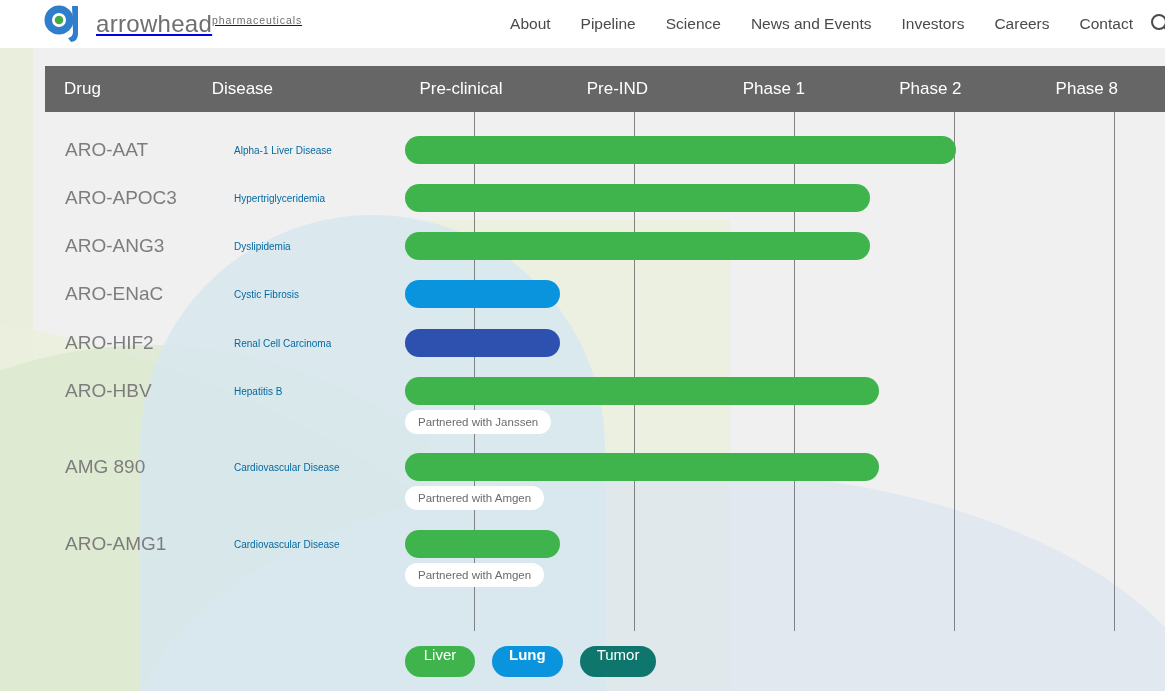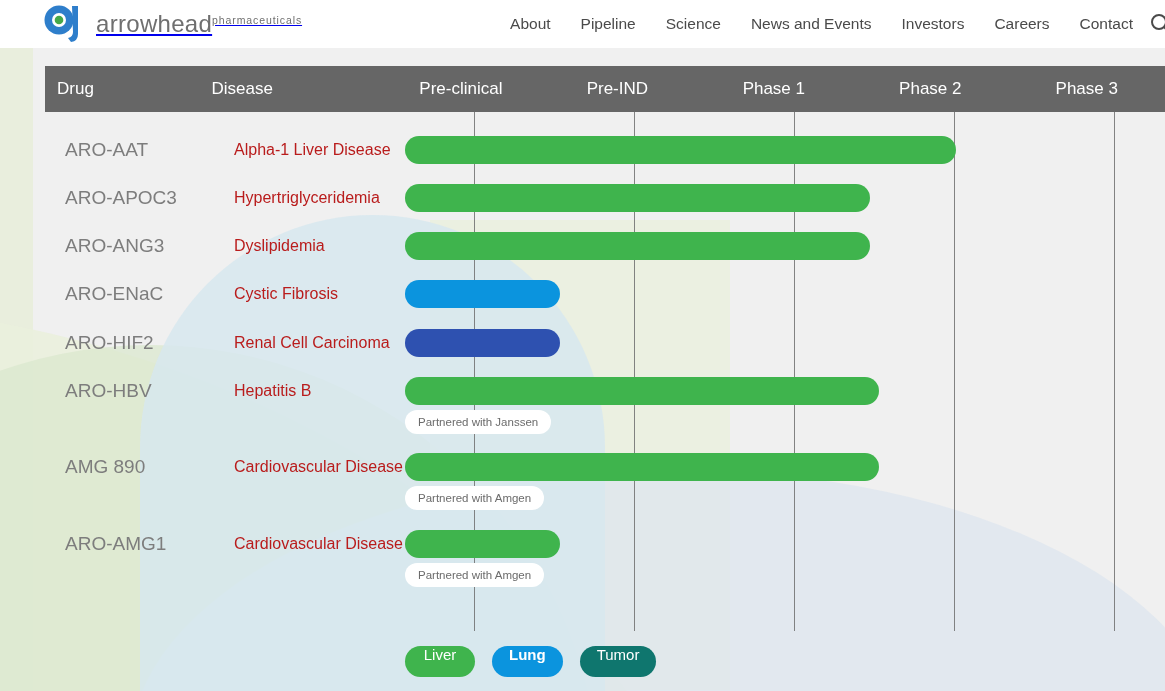--- a/index.html
+++ b/index.html
@@ -135,21 +135,21 @@
     height: 46px;
     background: #666666;
     align-items: center;
   }
   .th {
     color: #ffffff;
     font-size: 17px;
     font-weight: normal;
     white-space: nowrap;
   }
-  .th-drug   { width: 170px; padding-left: 12px; }
+  .th-drug   { width: 170px; padding-left: 19px; }
   .th-disease{ width: 175px; }
   .th-stage  { width: 160px; text-align: center; }
 
   .grid-area {
     position: relative;
     height: 519px;
   }
   .gridline {
     position: absolute;
     top: 0;
@@ -170,22 +170,22 @@
     left: 20px;
     transform: translateY(-50%);
     font-size: 19px;
     color: #7d7d7d;
     white-space: nowrap;
   }
   .cell-disease {
     position: absolute;
     left: 189px;
     transform: translateY(-50%);
-    font-size: 16px;
-    color: #b91c1c;
+    font-size: 10px;
+    color: #0369a1;
     white-space: nowrap;
     text-align: center;
   }
   .bar {
     position: absolute;
     height: 28px;
     transform: translateY(-50%);
     border-radius: 14px;
   }
   .partner-pill {
@@ -269,21 +269,21 @@
 
   <div class="pipeline">
 
     <div class="thead">
       <div class="th th-drug">Drug</div>
       <div class="th th-disease">Disease</div>
       <div class="th th-stage">Pre-clinical</div>
       <div class="th th-stage">Pre-IND</div>
       <div class="th th-stage">Phase 1</div>
       <div class="th th-stage">Phase 2</div>
-      <div class="th th-stage">Phase 3</div>
+      <div class="th th-stage">Phase 8</div>
     </div>
 
     <div class="grid-area" id="grid-area">
         <div class="gridline" style="left: 429px;"></div>
         <div class="gridline" style="left: 589px;"></div>
         <div class="gridline" style="left: 749px;"></div>
         <div class="gridline" style="left: 909px;"></div>
         <div class="gridline" style="left: 1069px;"></div>
         <div class="row" style="top: 38px;">
           <div class="cell-drug">ARO-AAT</div>

